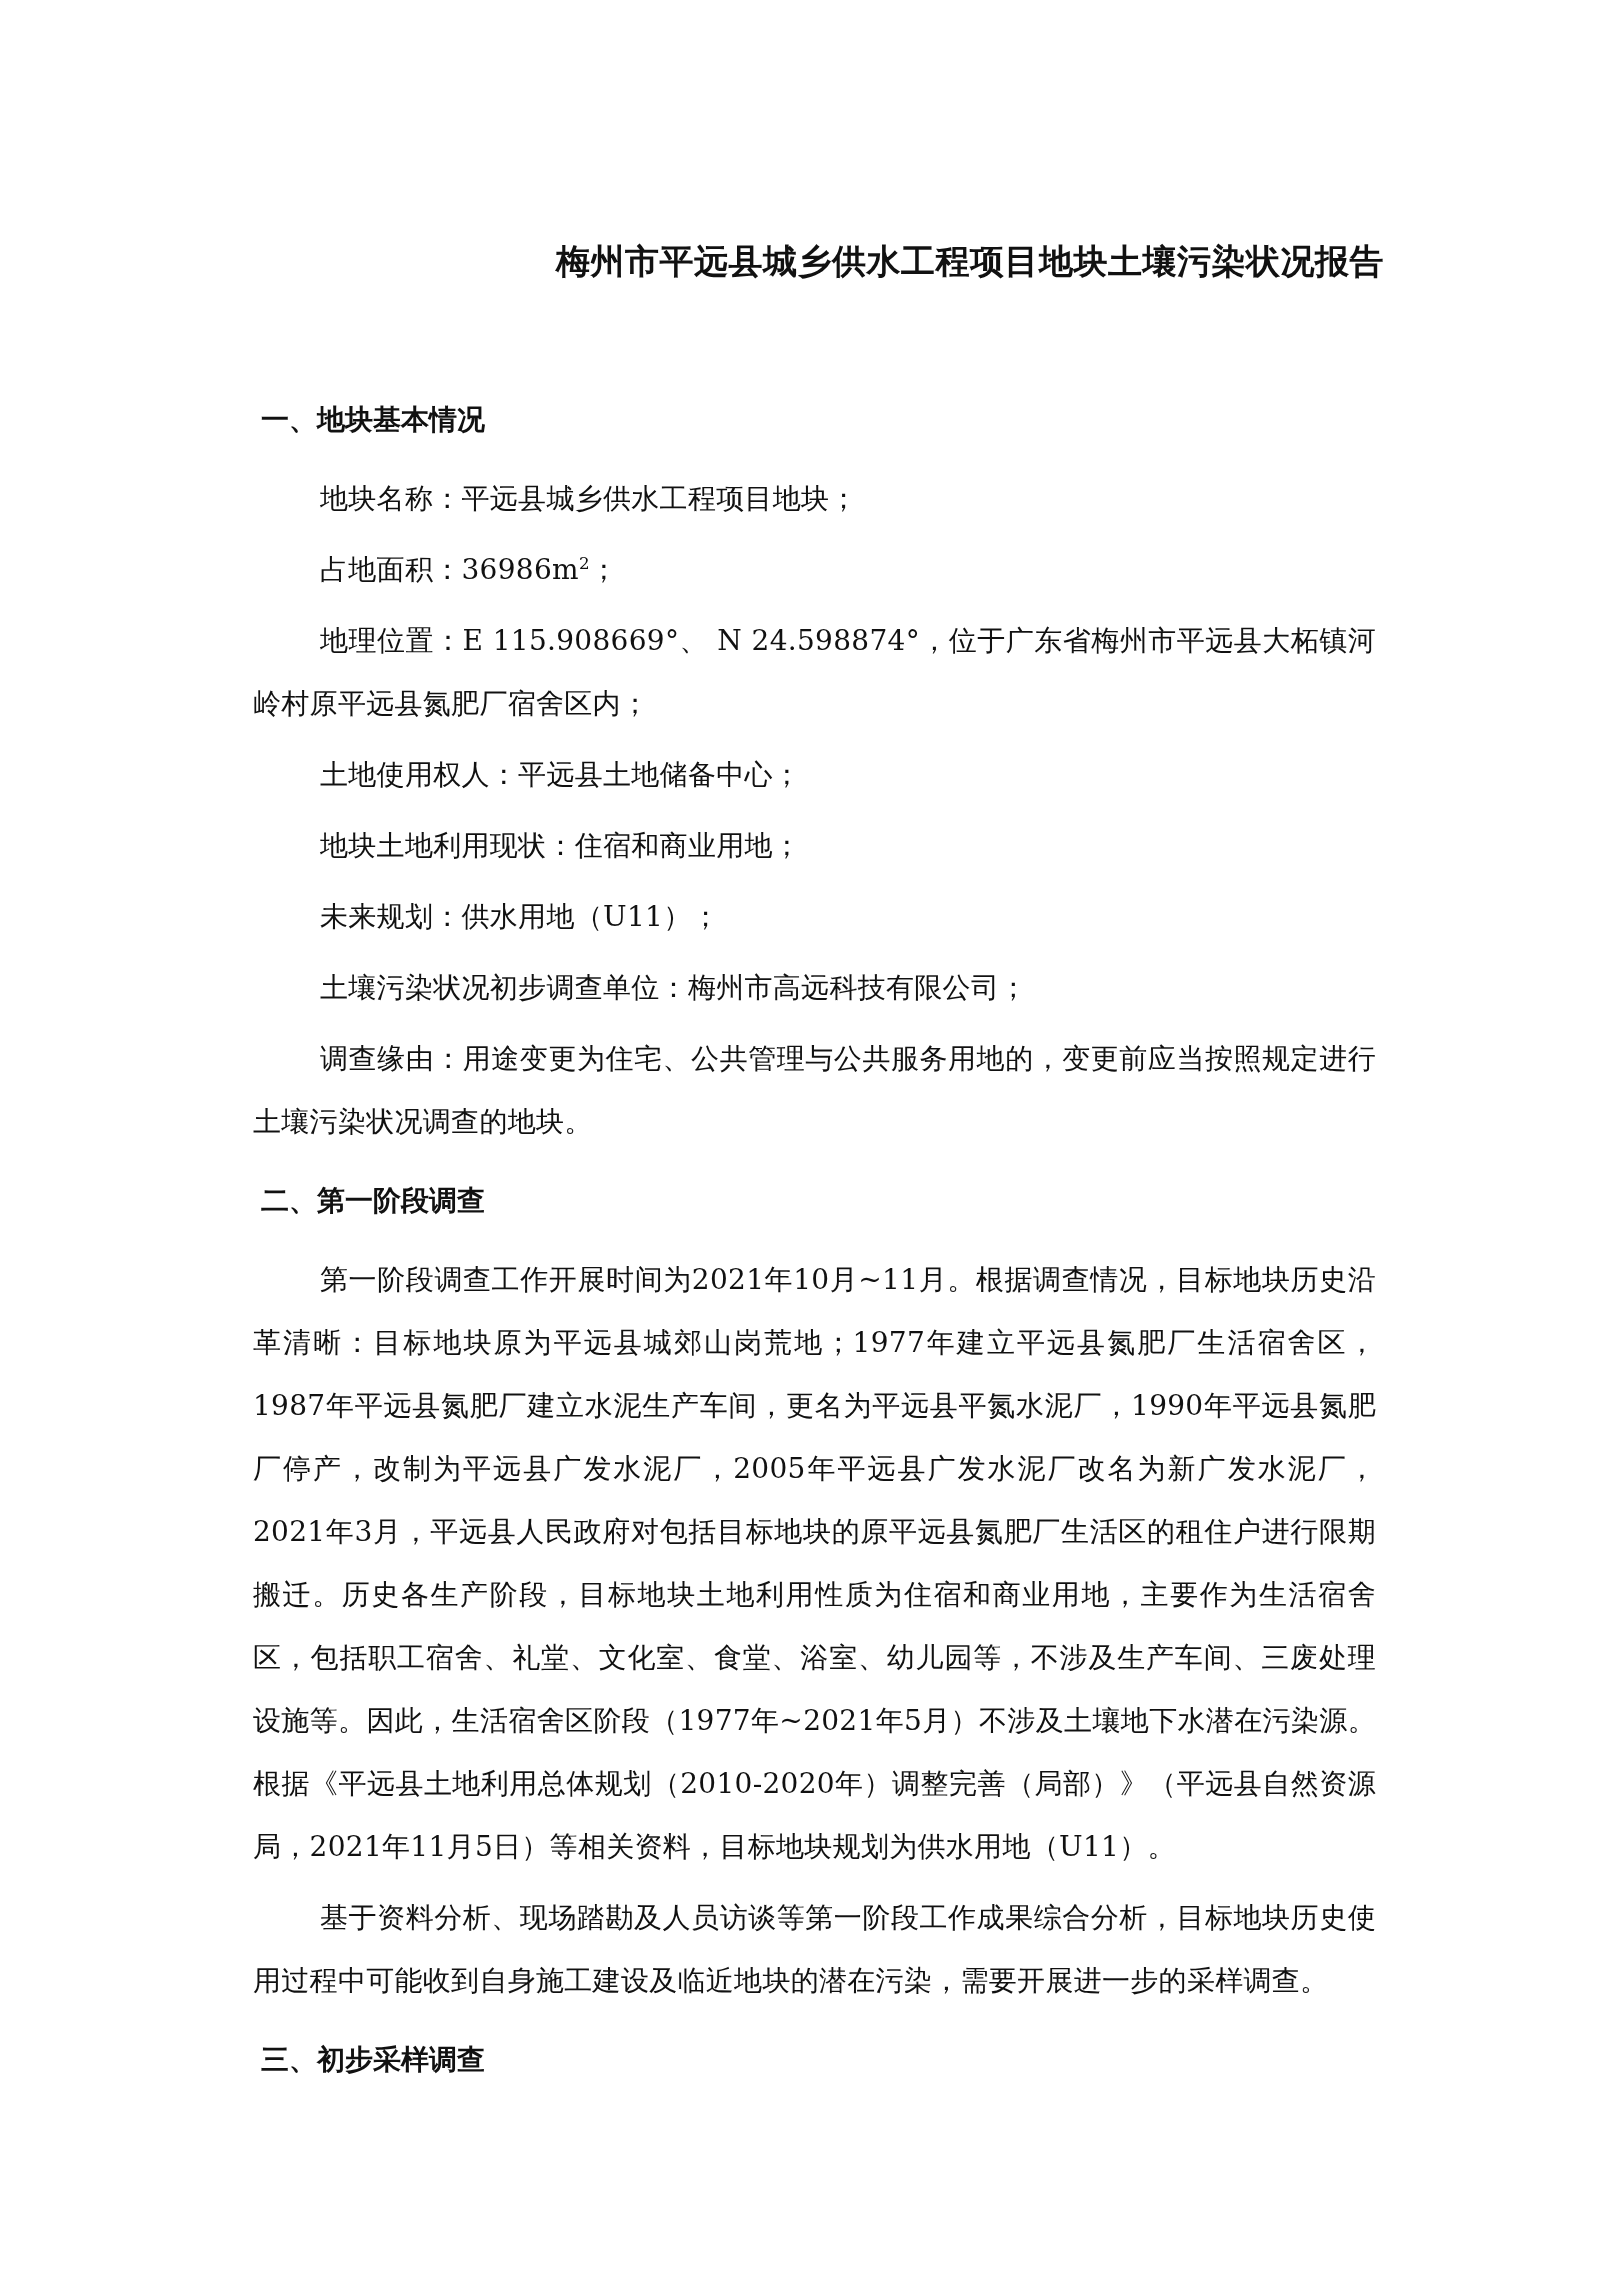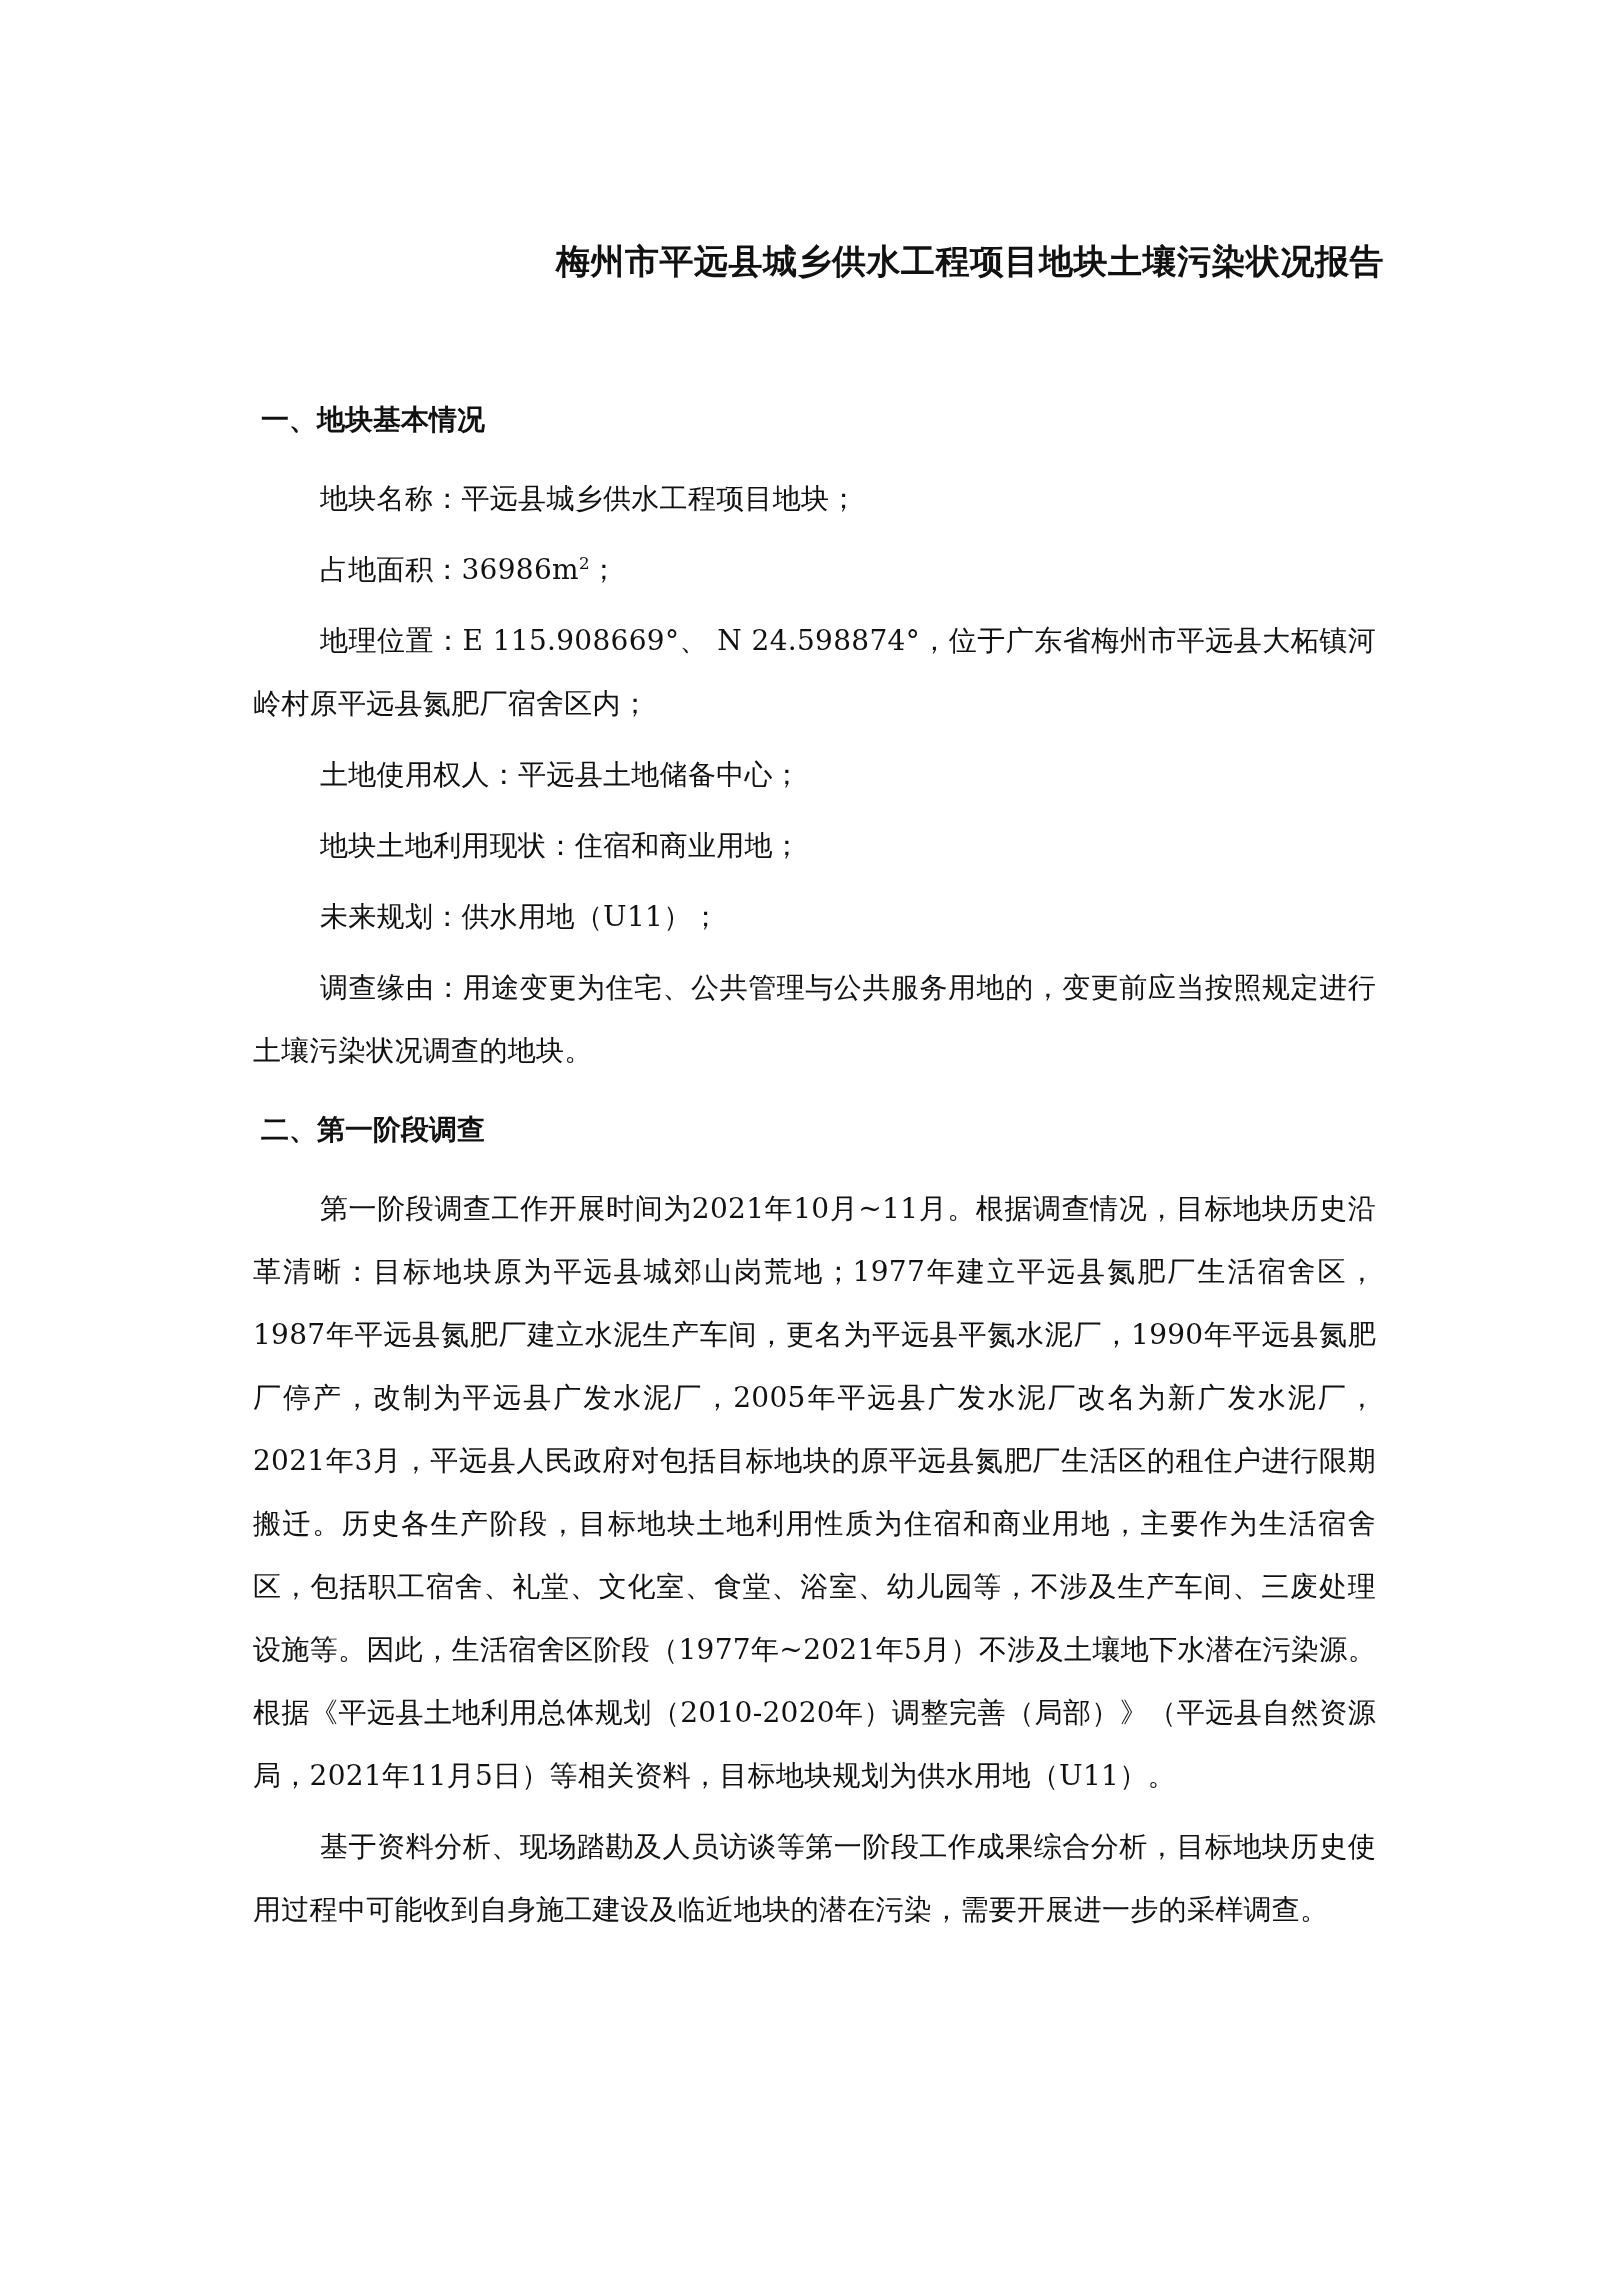--- a/index.html
+++ b/index.html
@@ -24,24 +24,28 @@
 
   <div class="content">
     <section>
       <h2 class="h">一、地块基本情况</h2>
       <p class="p">地块名称：平远县城乡供水工程项目地块；</p>
       <p class="p"><span>占地面积：36986m</span><sup>2</sup><span>；</span></p>
       <p class="p">地理位置：E 115.908669°、 N 24.598874°，位于广东省梅州市平远县大柘镇河岭村原平远县氮肥厂宿舍区内；</p>
       <p class="p">土地使用权人：平远县土地储备中心；</p>
       <p class="p">地块土地利用现状：住宿和商业用地；</p>
       <p class="p">未来规划：供水用地（U11）；</p>
+      <p class="p">土壤污染状况初步调查单位：梅州市高远科技有限公司；</p>
       <p class="p">调查缘由：用途变更为住宅、公共管理与公共服务用地的，变更前应当按照规定进行土壤污染状况调查的地块。</p>
     </section>
 
     <section>
       <h2 class="h">二、第一阶段调查</h2>
       <p class="p">第一阶段调查工作开展时间为2021年10月~11月。根据调查情况，目标地块历史沿革清晰：目标地块原为平远县城郊山岗荒地；1977年建立平远县氮肥厂生活宿舍区，1987年平远县氮肥厂建立水泥生产车间，更名为平远县平氮水泥厂，1990年平远县氮肥厂停产，改制为平远县广发水泥厂，2005年平远县广发水泥厂改名为新广发水泥厂，2021年3月，平远县人民政府对包括目标地块的原平远县氮肥厂生活区的租住户进行限期搬迁。历史各生产阶段，目标地块土地利用性质为住宿和商业用地，主要作为生活宿舍区，包括职工宿舍、礼堂、文化室、食堂、浴室、幼儿园等，不涉及生产车间、三废处理设施等。因此，生活宿舍区阶段（1977年~2021年5月）不涉及土壤地下水潜在污染源。根据《平远县土地利用总体规划（2010-2020年）调整完善（局部）》（平远县自然资源局，2021年11月5日）等相关资料，目标地块规划为供水用地（U11）。</p>
       <p class="p">基于资料分析、现场踏勘及人员访谈等第一阶段工作成果综合分析，目标地块历史使用过程中可能收到自身施工建设及临近地块的潜在污染，需要开展进一步的采样调查。</p>
     </section>
 
+    <section>
+      <h2 class="h">三、初步采样调查</h2>
+    </section>
   </div>
 </div>
 
 
 </body></html>

